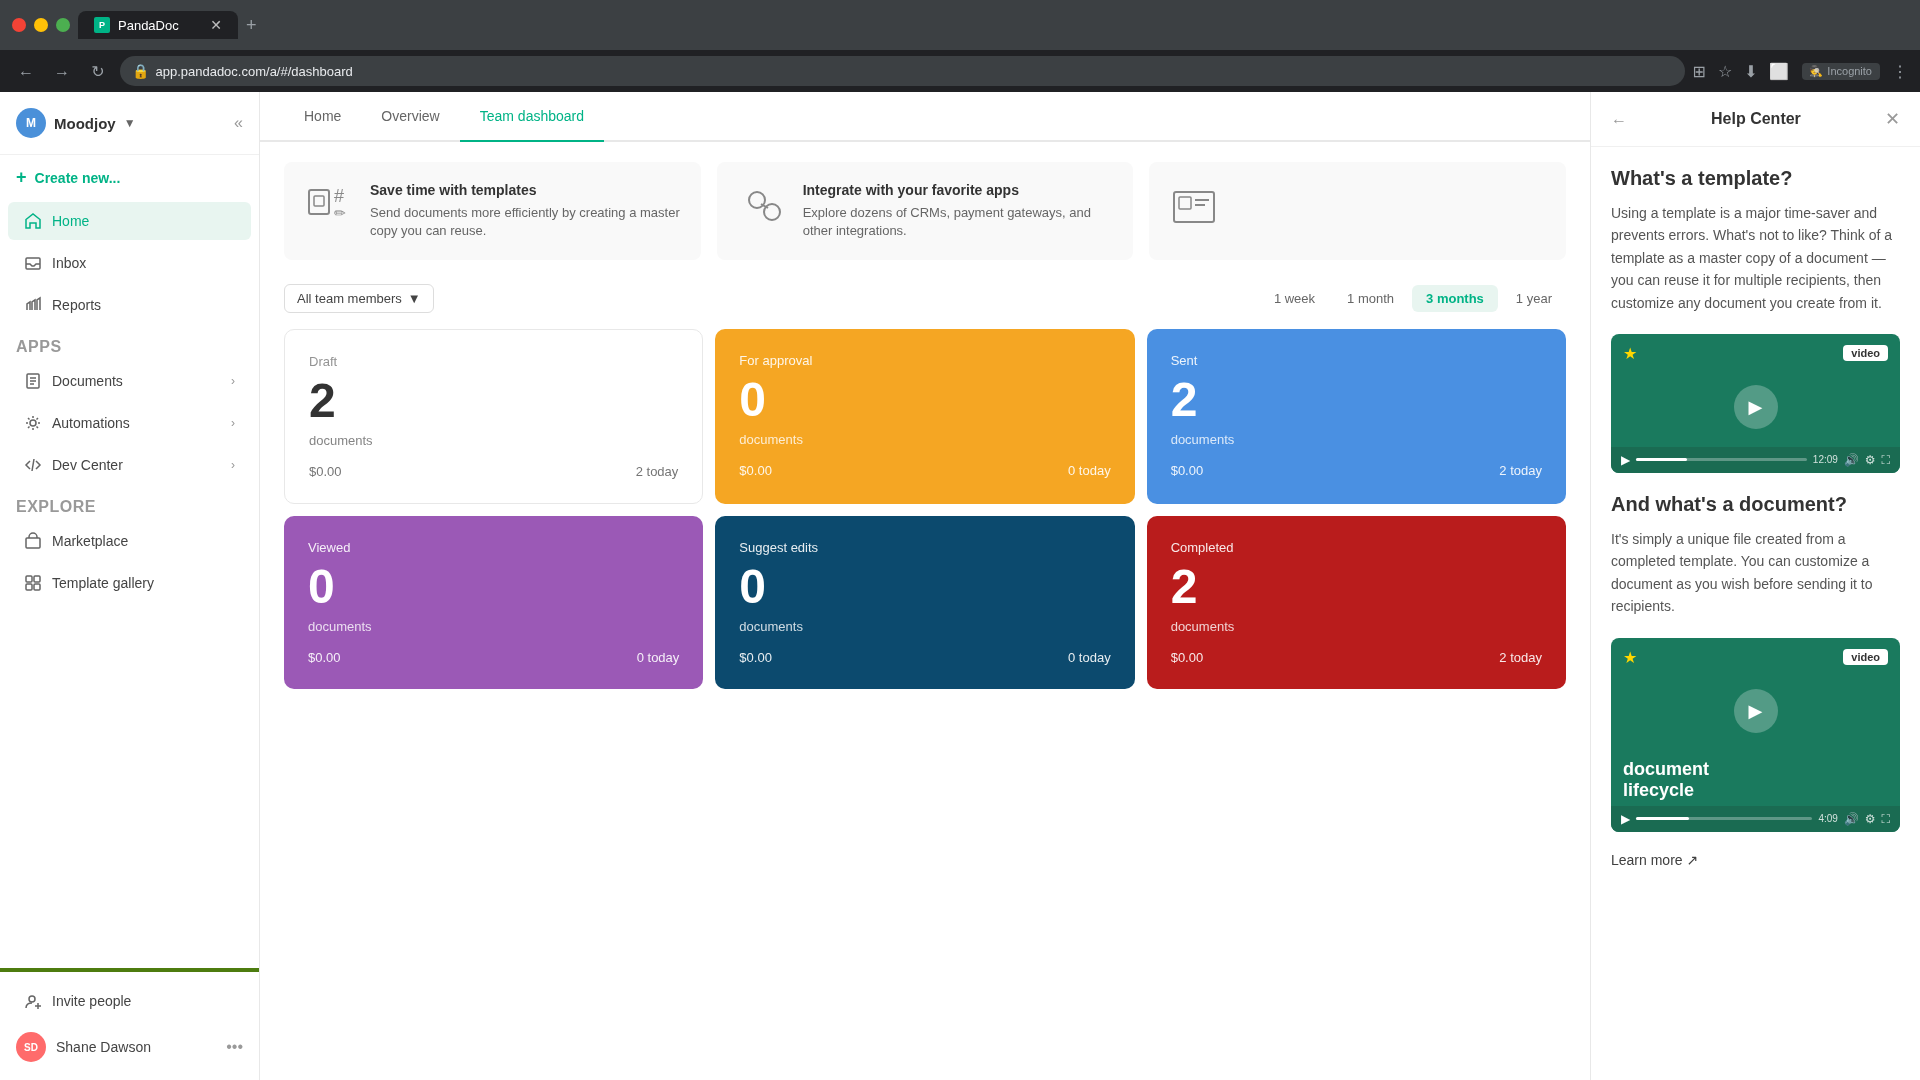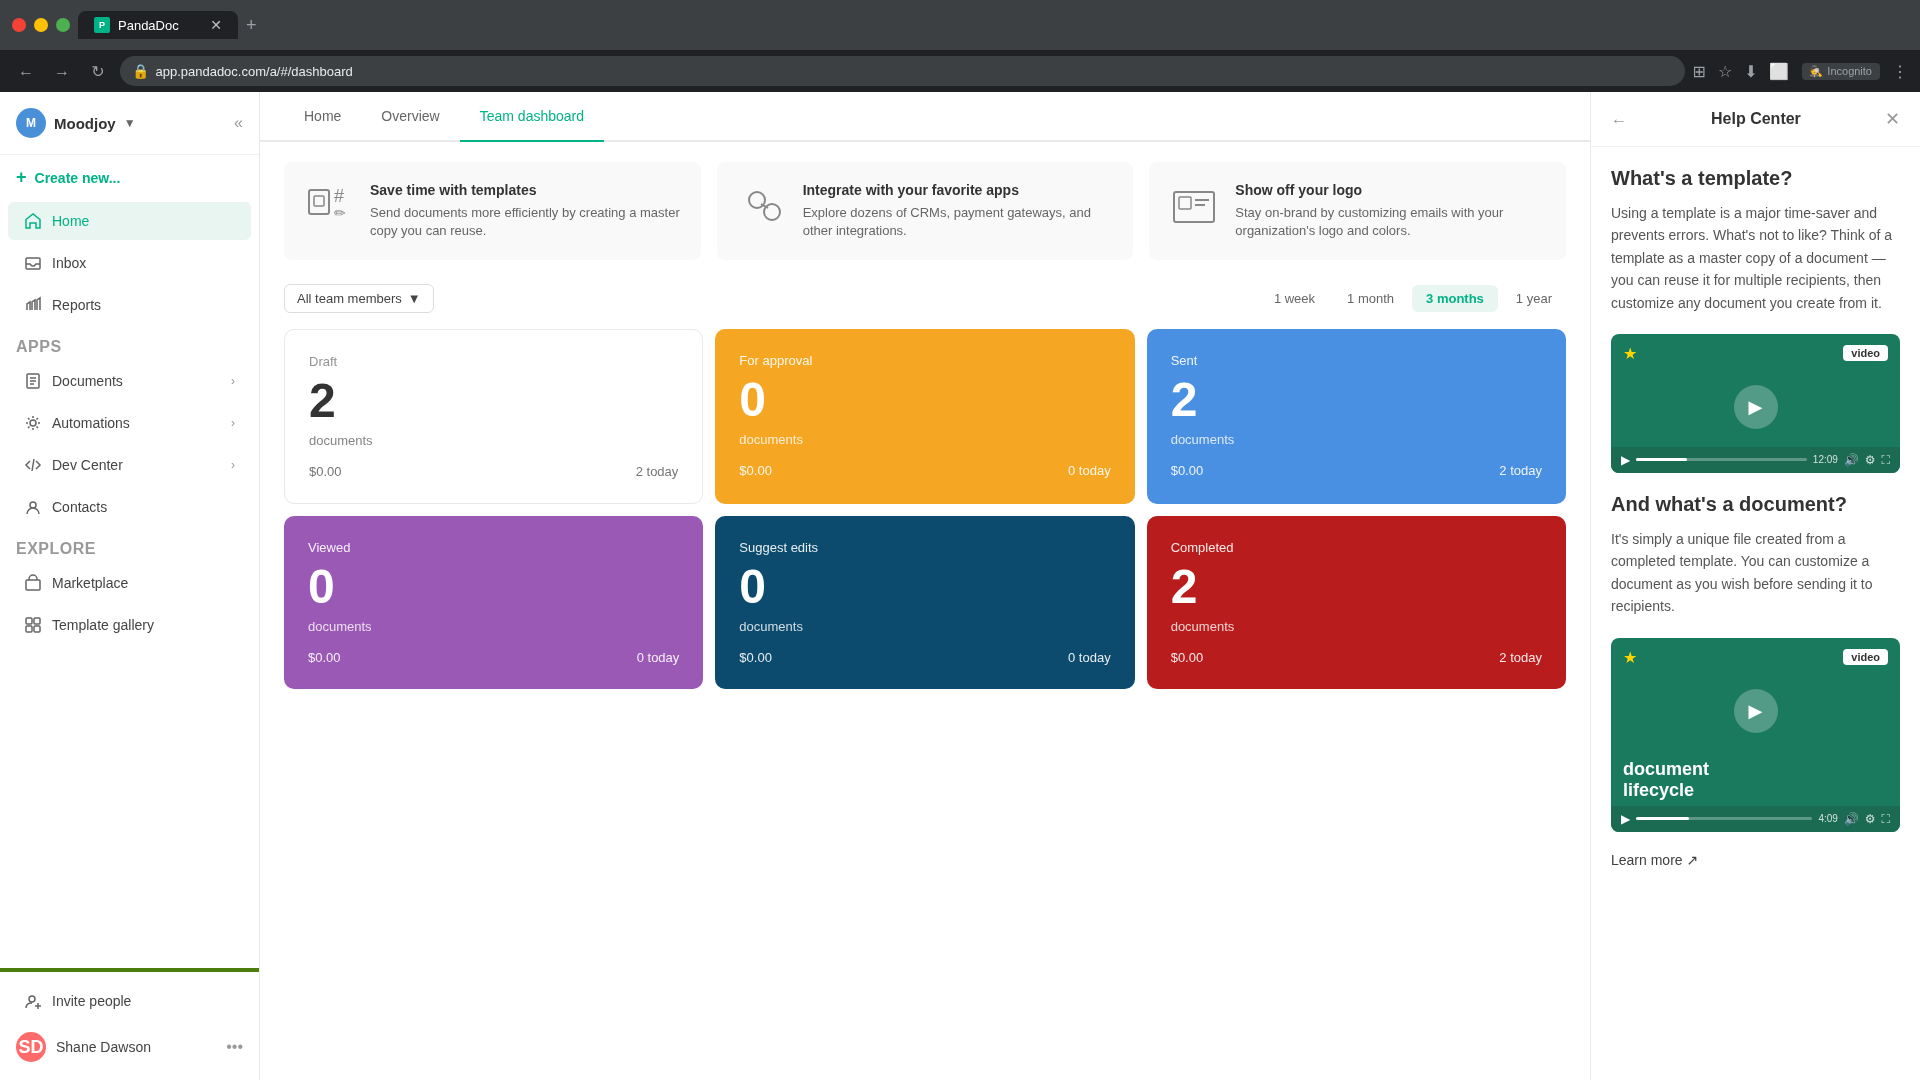--- a/index.html
+++ b/index.html
@@ -42,21 +42,21 @@
     .collapse-btn { color: #999; font-size: 16px; cursor: pointer; }
     .create-btn { display: flex; align-items: center; gap: 8px; padding: 12px 16px; color: #00b386; font-size: 14px; font-weight: 600; cursor: pointer; }
     .create-icon { font-size: 18px; font-weight: bold; }
     .nav-item { display: flex; align-items: center; gap: 10px; padding: 10px 16px; cursor: pointer; border-radius: 6px; margin: 2px 8px; font-size: 14px; color: #444; }
     .nav-item.active { background: #e8f5f0; color: #00b386; }
     .nav-icon { width: 18px; height: 18px; display: flex; align-items: center; justify-content: center; flex-shrink: 0; }
     .section-label { font-size: 16px; font-weight: 600; color: #999; text-transform: uppercase; letter-spacing: 0.5px; padding: 12px 16px 4px; }
     .nav-item-expand { margin-left: auto; color: #999; font-size: 12px; }
     .sidebar-bottom { margin-top: auto; padding: 8px 0; border-top: 4px solid #4d7c0f; }
     .user-item { display: flex; align-items: center; gap: 10px; padding: 10px 16px; cursor: pointer; }
-    .user-avatar { width: 30px; height: 30px; border-radius: 50%; background: #ff6b6b; display: flex; align-items: center; justify-content: center; color: white; font-size: 18px; font-weight: bold; flex-shrink: 0; }
+    .user-avatar { width: 30px; height: 30px; border-radius: 50%; background: #ff6b6b; display: flex; align-items: center; justify-content: center; color: white; font-size: 10px; font-weight: bold; flex-shrink: 0; }
     .user-name { font-size: 14px; color: #444; flex: 1; }
     .user-more { color: #999; font-size: 16px; }
 
     
     .main-content { flex: 1; overflow-y: auto; background: #fff; position: relative; }
 
     
     .main-tabs { display: flex; align-items: center; padding: 0 24px; border-bottom: 2px solid #e8e8e8; gap: 0; background: #fff; }
     .main-tab { padding: 16px 20px; font-size: 14px; font-weight: 500; color: #666; cursor: pointer; border-bottom: 2px solid transparent; margin-bottom: -2px; }
     .main-tab.active { color: #00b386; border-bottom-color: #00b386; }
@@ -243,29 +243,20 @@
     <div class="nav-item">
       <div class="nav-icon">
         <svg viewBox="0 0 18 18" fill="none" class="icon-svg">
             <path d="M6 5l-4 4 4 4M12 5l4 4-4 4M10 3l-2 12" stroke="#666" stroke-width="1.5"></path>
           </svg>
       </div>
       <span>Dev Center</span>
       <span class="nav-item-expand">›</span>
     </div>
 
-    <div class="nav-item">
-      <div class="nav-icon">
-        <svg viewBox="0 0 18 18" fill="none" class="icon-svg">
-            <circle cx="9" cy="7" r="3" stroke="#666" stroke-width="1.5"></circle>
-            <path d="M3 16c0-3.3 2.7-6 6-6s6 2.7 6 6" stroke="#666" stroke-width="1.5"></path>
-          </svg>
-      </div>
-      <span>Contacts</span>
-    </div>
 
     <div class="section-label">EXPLORE</div>
 
     <div class="nav-item">
       <div class="nav-icon">
         <svg viewBox="0 0 18 18" fill="none" class="icon-svg">
             <rect x="2" y="6" width="14" height="10" rx="1" stroke="#666" stroke-width="1.5"></rect>
             <path d="M5 6V5a4 4 0 018 0v1" stroke="#666" stroke-width="1.5"></path>
           </svg>
       </div>
@@ -343,24 +334,20 @@
           </div>
         </div>
 
         <div class="feature-card">
           <div class="feature-card-icon">
             <svg width="50" height="50" viewBox="0 0 50 50">
               <rect x="5" y="10" width="40" height="30" rx="2" fill="none" stroke="#888" stroke-width="2"></rect>
               <rect x="10" y="15" width="12" height="12" rx="1" fill="none" stroke="#888" stroke-width="1.5"></rect>
               <path d="M26 18h14M26 23h10" stroke="#888" stroke-width="2"></path>
             </svg>
-          </div>
-          <div class="feature-card-content">
-            <h3>Show off your logo</h3>
-            <p>Stay on-brand by customizing emails with your organization's logo and colors.</p>
           </div>
         </div>
       </div>
 
       <div class="filter-bar">
         <div class="team-select">
           <span>All team members</span>
           <span>▼</span>
         </div>
         <div class="time-filters">

